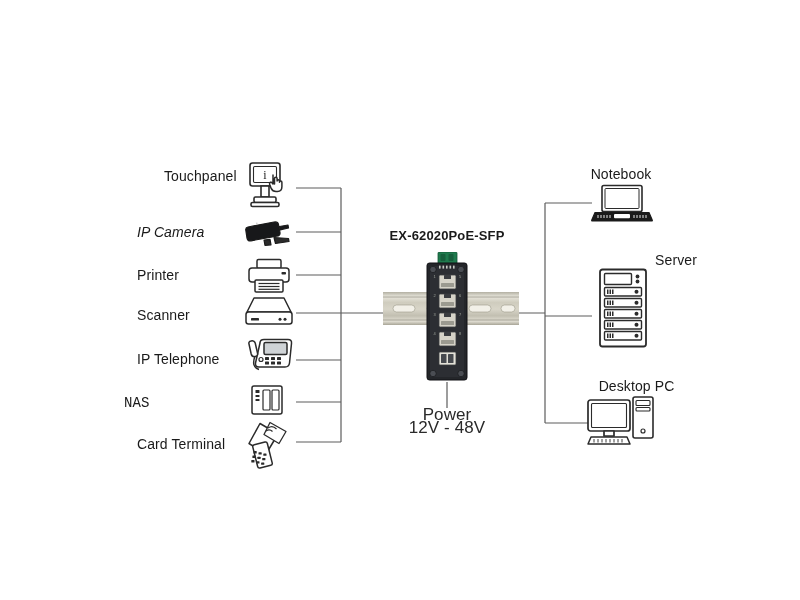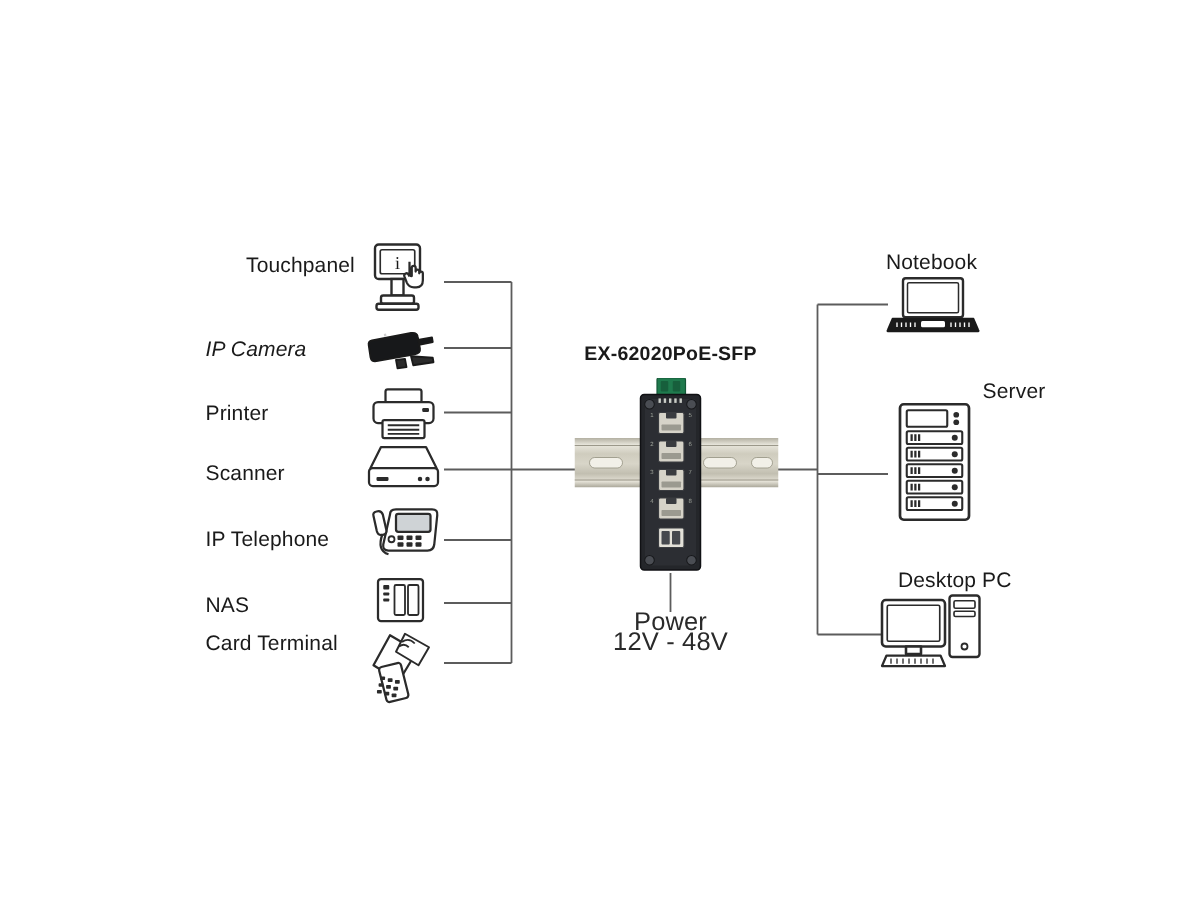--- a/index.html
+++ b/index.html
@@ -86,22 +86,22 @@
 
       <line x1="447" y1="382" x2="447" y2="408"></line>
     </g>
   </svg>
 
   <div class="label left-label" style="left:137px; top:168px;margin-left:27px;">Touchpanel</div>
   <div class="label left-label" style="left:137px; top:224px;font-style:italic;">IP Camera</div>
   <div class="label left-label" style="left:137px; top:267px;text-align:right;">Printer</div>
   <div class="label left-label" style="left:137px; top:307px;">Scanner</div>
   <div class="label left-label" style="left:137px; top:351px;">IP Telephone</div>
-  <div class="label left-label" style="left:137px; top:395px;">NAS</div>
-  <div class="label left-label" style="left:137px; top:420px;">Card Terminal</div>
+  <div class="label left-label" style="left:124px; top:395px;font-family:Liberation Mono, monospace;">NAS</div>
+  <div class="label left-label" style="left:137px; top:436px;">Card Terminal</div>
 
   <div class="icon-box" style="left:244px; top:160px;">
     <svg width="52" height="52" viewBox="0 0 52 52">
       <g fill="#ffffff" stroke="#2b2b2b" stroke-width="1.6">
         <rect x="6" y="3" width="30" height="23" rx="2.5"></rect>
         <rect x="9.5" y="6.5" width="23" height="16" rx="1.2" fill="#ffffff" stroke-width="1.1"></rect>
         <rect x="17" y="26" width="8" height="11" fill="#ffffff"></rect>
         <rect x="10" y="37" width="22" height="5.5" rx="1.5"></rect>
         <rect x="7" y="42.5" width="28" height="4" rx="1.5"></rect>
       </g>

